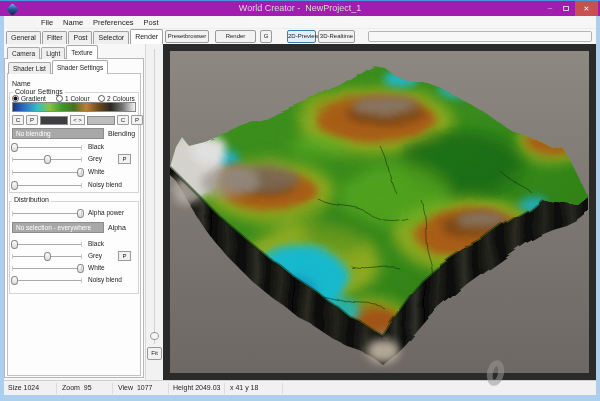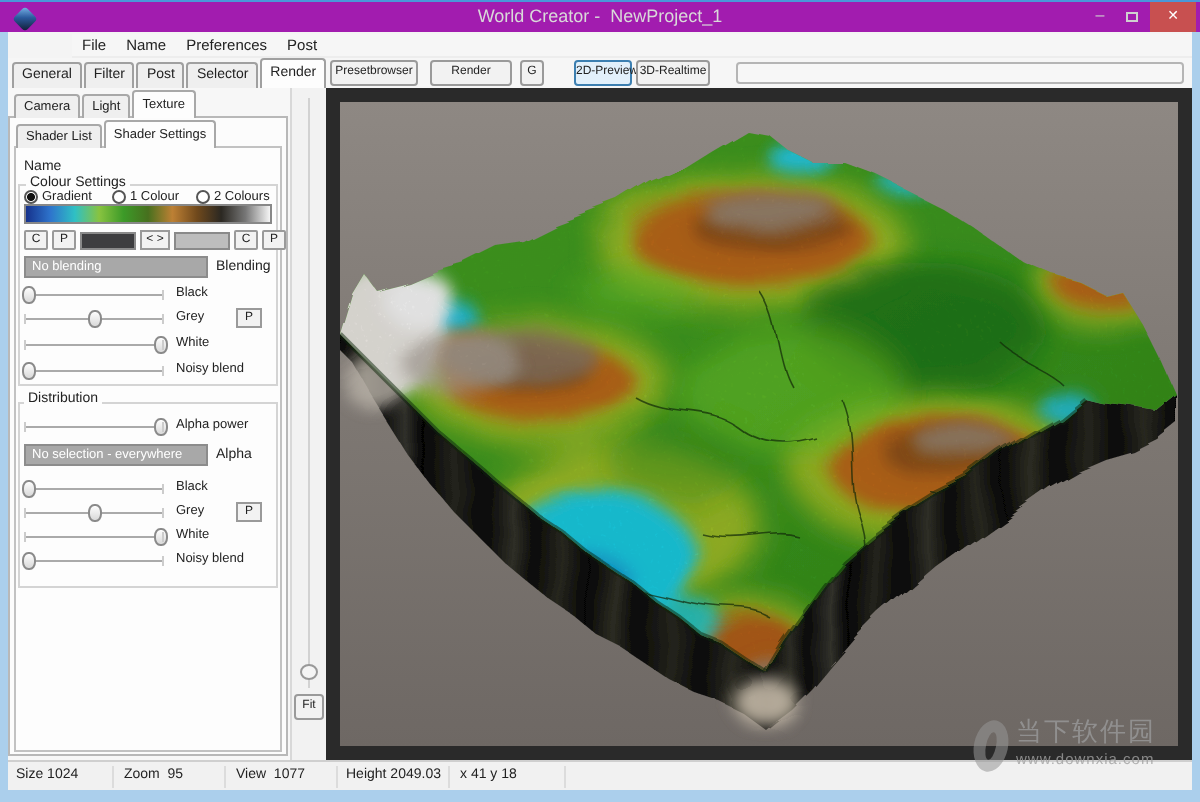--- a/index.html
+++ b/index.html
@@ -425,19 +425,15 @@
     <span class="sitem" style="left:226px;">x 41 y 18</span>
     <span class="ssep" style="left:278px;"></span>
   </div>
 
   <div class="edge edge-l"></div>
   <div class="edge edge-r"></div>
   <div class="edge edge-b"></div>
 
   <div class="watermark">
     <div class="wm-ring"></div>
-    <div>
-      <div class="wm-name">当下软件园</div>
-      <div class="wm-url">www.downxia.com</div>
-    </div>
   </div>
 
 </div>
 
 </body></html>

